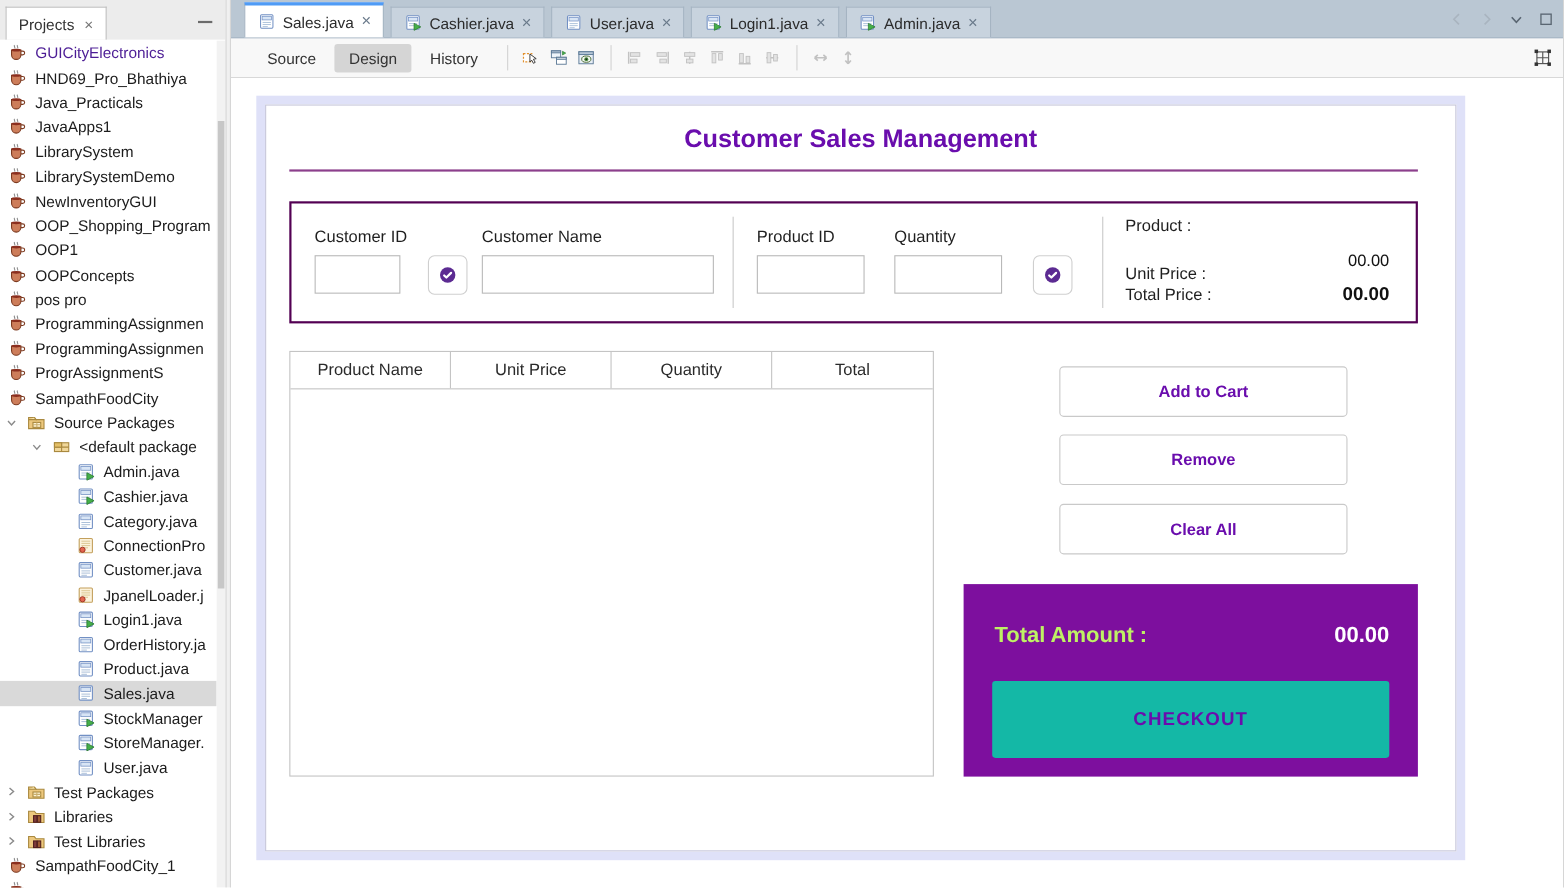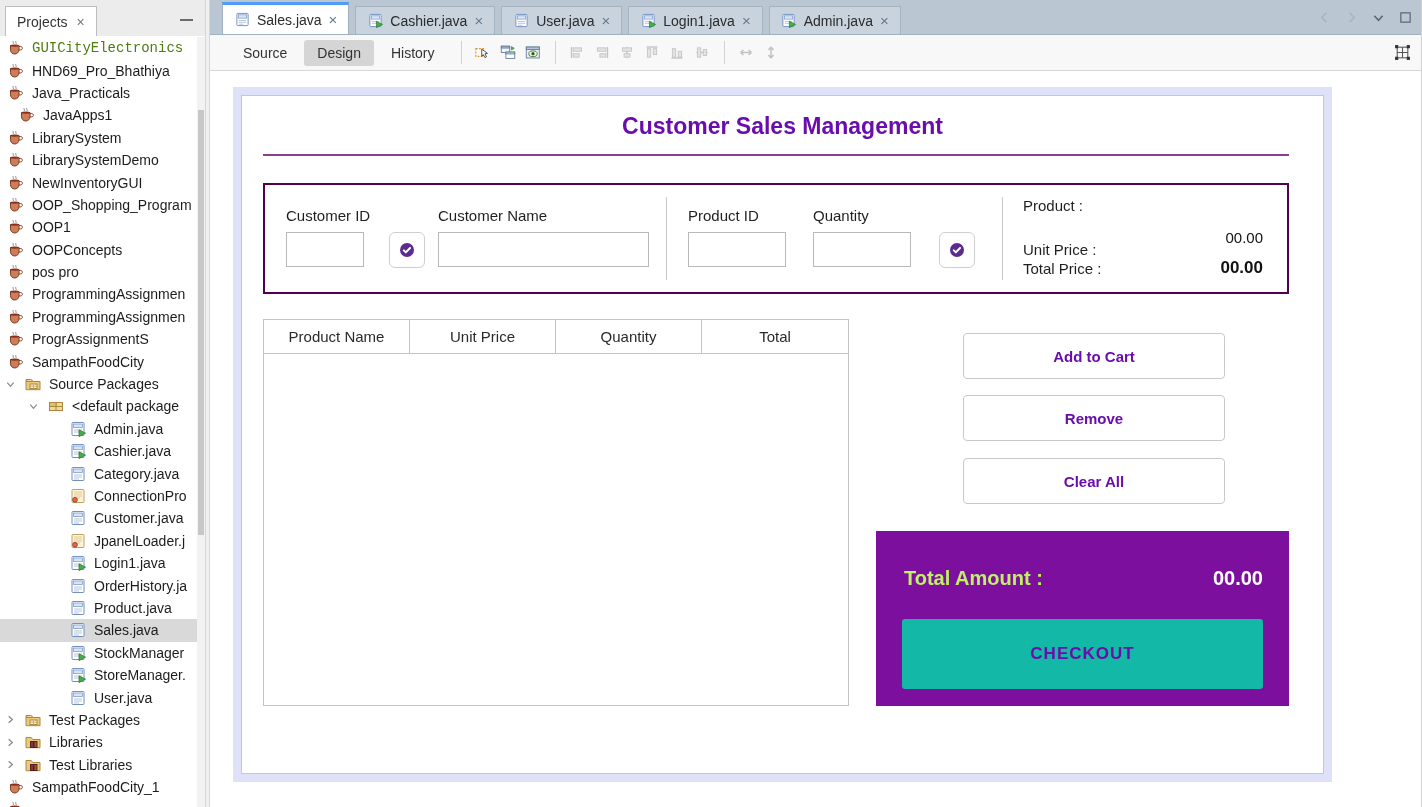--- a/index.html
+++ b/index.html
@@ -91,21 +91,21 @@
     <div id="tree">
         <div class="tree-row" style="padding-left: 8px;">
           <span class="icon">
             <svg viewBox="0 0 16 16">
               <path d="M5.2 1c-.9 1.2.9 1.8.1 3M7.9 1c-.9 1.2.9 1.8.1 3" stroke="#8a8a8a" stroke-width="1" fill="none"></path>
               <path d="M2.5 5.5h8.5v4.2c0 2.4-1.9 4.3-4.25 4.3S2.5 12.1 2.5 9.7z" fill="#cd7d5a" stroke="#7c3a20"></path>
               <path d="M11 6.5h1.6c1 0 1.8.8 1.8 1.7s-.8 1.7-1.8 1.7H11" fill="none" stroke="#7c3a20"></path>
               <ellipse cx="6.75" cy="5.6" rx="4.25" ry="1.2" fill="#8b2e1e"></ellipse>
             </svg>
           </span>
-          <span class="tree-label" style="color: #4d7c0f; font-family: Liberation Mono, monospace;">GUICityElectronics</span>
+          <span class="tree-label" style="color: #4c1d95;">GUICityElectronics</span>
         </div>
         <div class="tree-row" style="padding-left: 8px;">
           <span class="icon">
             <svg viewBox="0 0 16 16">
               <path d="M5.2 1c-.9 1.2.9 1.8.1 3M7.9 1c-.9 1.2.9 1.8.1 3" stroke="#8a8a8a" stroke-width="1" fill="none"></path>
               <path d="M2.5 5.5h8.5v4.2c0 2.4-1.9 4.3-4.25 4.3S2.5 12.1 2.5 9.7z" fill="#cd7d5a" stroke="#7c3a20"></path>
               <path d="M11 6.5h1.6c1 0 1.8.8 1.8 1.7s-.8 1.7-1.8 1.7H11" fill="none" stroke="#7c3a20"></path>
               <ellipse cx="6.75" cy="5.6" rx="4.25" ry="1.2" fill="#8b2e1e"></ellipse>
             </svg>
           </span>
@@ -115,21 +115,21 @@
           <span class="icon">
             <svg viewBox="0 0 16 16">
               <path d="M5.2 1c-.9 1.2.9 1.8.1 3M7.9 1c-.9 1.2.9 1.8.1 3" stroke="#8a8a8a" stroke-width="1" fill="none"></path>
               <path d="M2.5 5.5h8.5v4.2c0 2.4-1.9 4.3-4.25 4.3S2.5 12.1 2.5 9.7z" fill="#cd7d5a" stroke="#7c3a20"></path>
               <path d="M11 6.5h1.6c1 0 1.8.8 1.8 1.7s-.8 1.7-1.8 1.7H11" fill="none" stroke="#7c3a20"></path>
               <ellipse cx="6.75" cy="5.6" rx="4.25" ry="1.2" fill="#8b2e1e"></ellipse>
             </svg>
           </span>
           <span class="tree-label">Java_Practicals</span>
         </div>
-        <div class="tree-row" style="padding-left: 19px;">
+        <div class="tree-row" style="padding-left: 8px;">
           <span class="icon">
             <svg viewBox="0 0 16 16">
               <path d="M5.2 1c-.9 1.2.9 1.8.1 3M7.9 1c-.9 1.2.9 1.8.1 3" stroke="#8a8a8a" stroke-width="1" fill="none"></path>
               <path d="M2.5 5.5h8.5v4.2c0 2.4-1.9 4.3-4.25 4.3S2.5 12.1 2.5 9.7z" fill="#cd7d5a" stroke="#7c3a20"></path>
               <path d="M11 6.5h1.6c1 0 1.8.8 1.8 1.7s-.8 1.7-1.8 1.7H11" fill="none" stroke="#7c3a20"></path>
               <ellipse cx="6.75" cy="5.6" rx="4.25" ry="1.2" fill="#8b2e1e"></ellipse>
             </svg>
           </span>
           <span class="tree-label">JavaApps1</span>
         </div>

